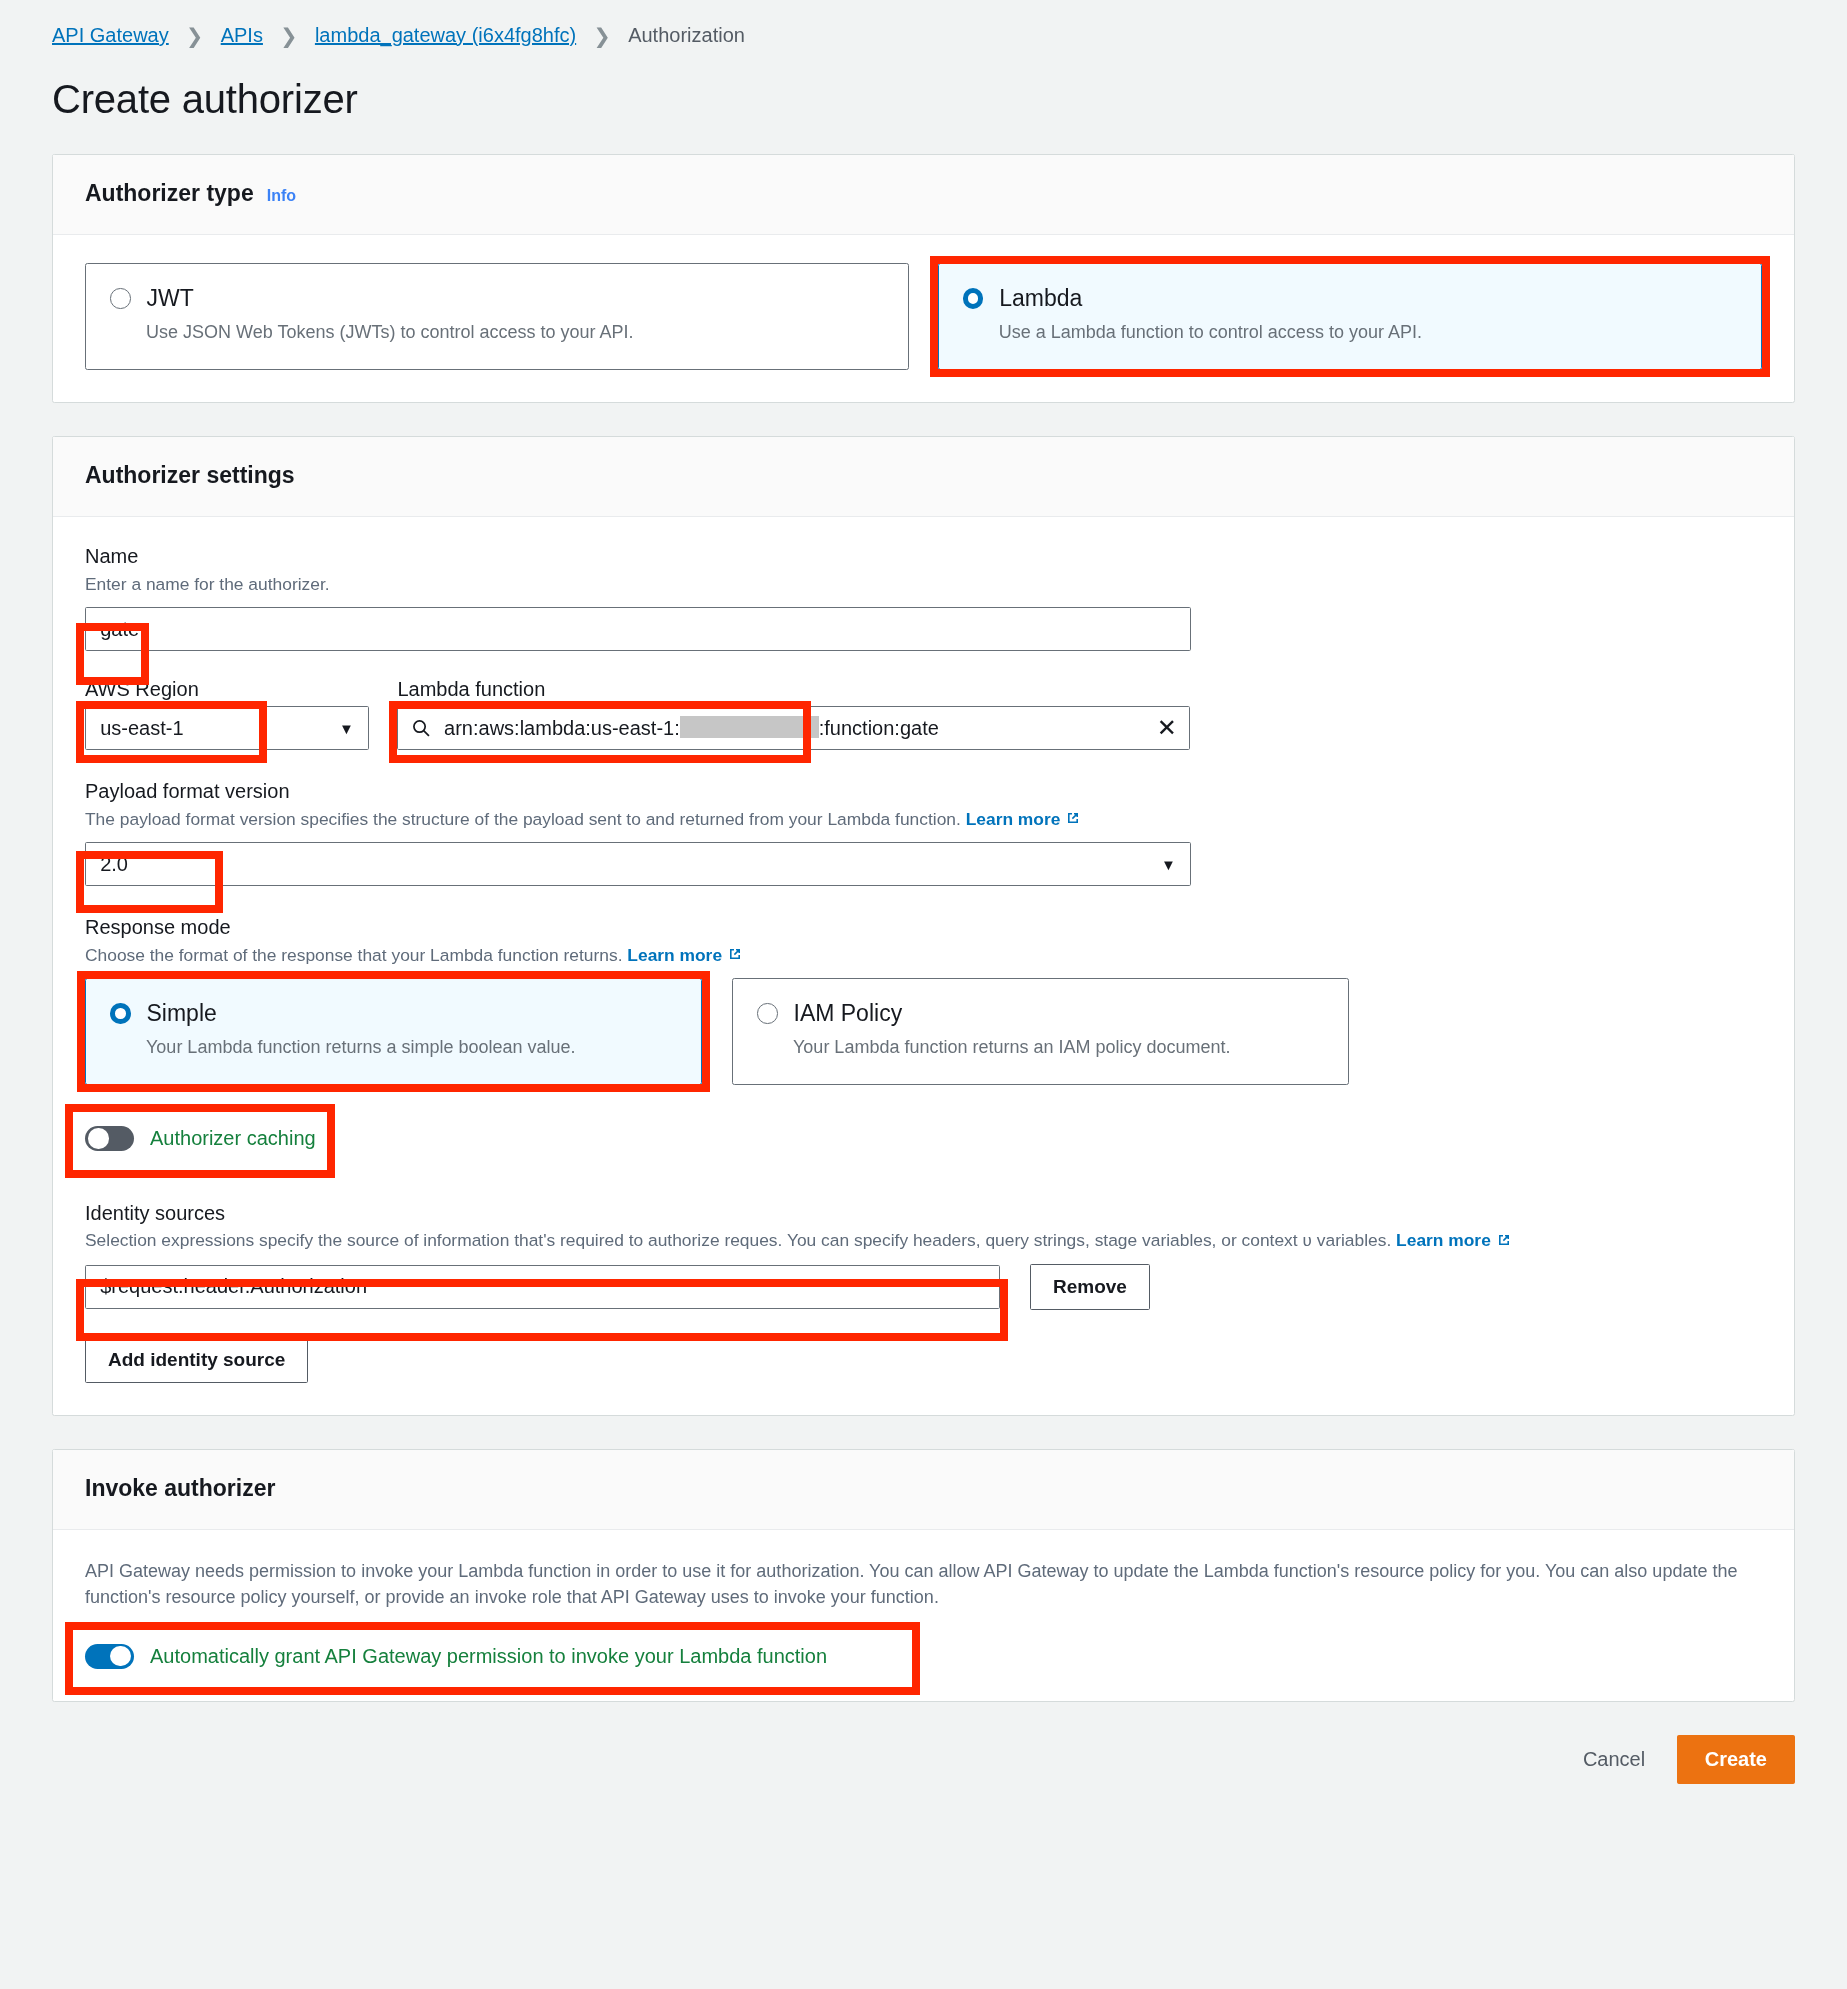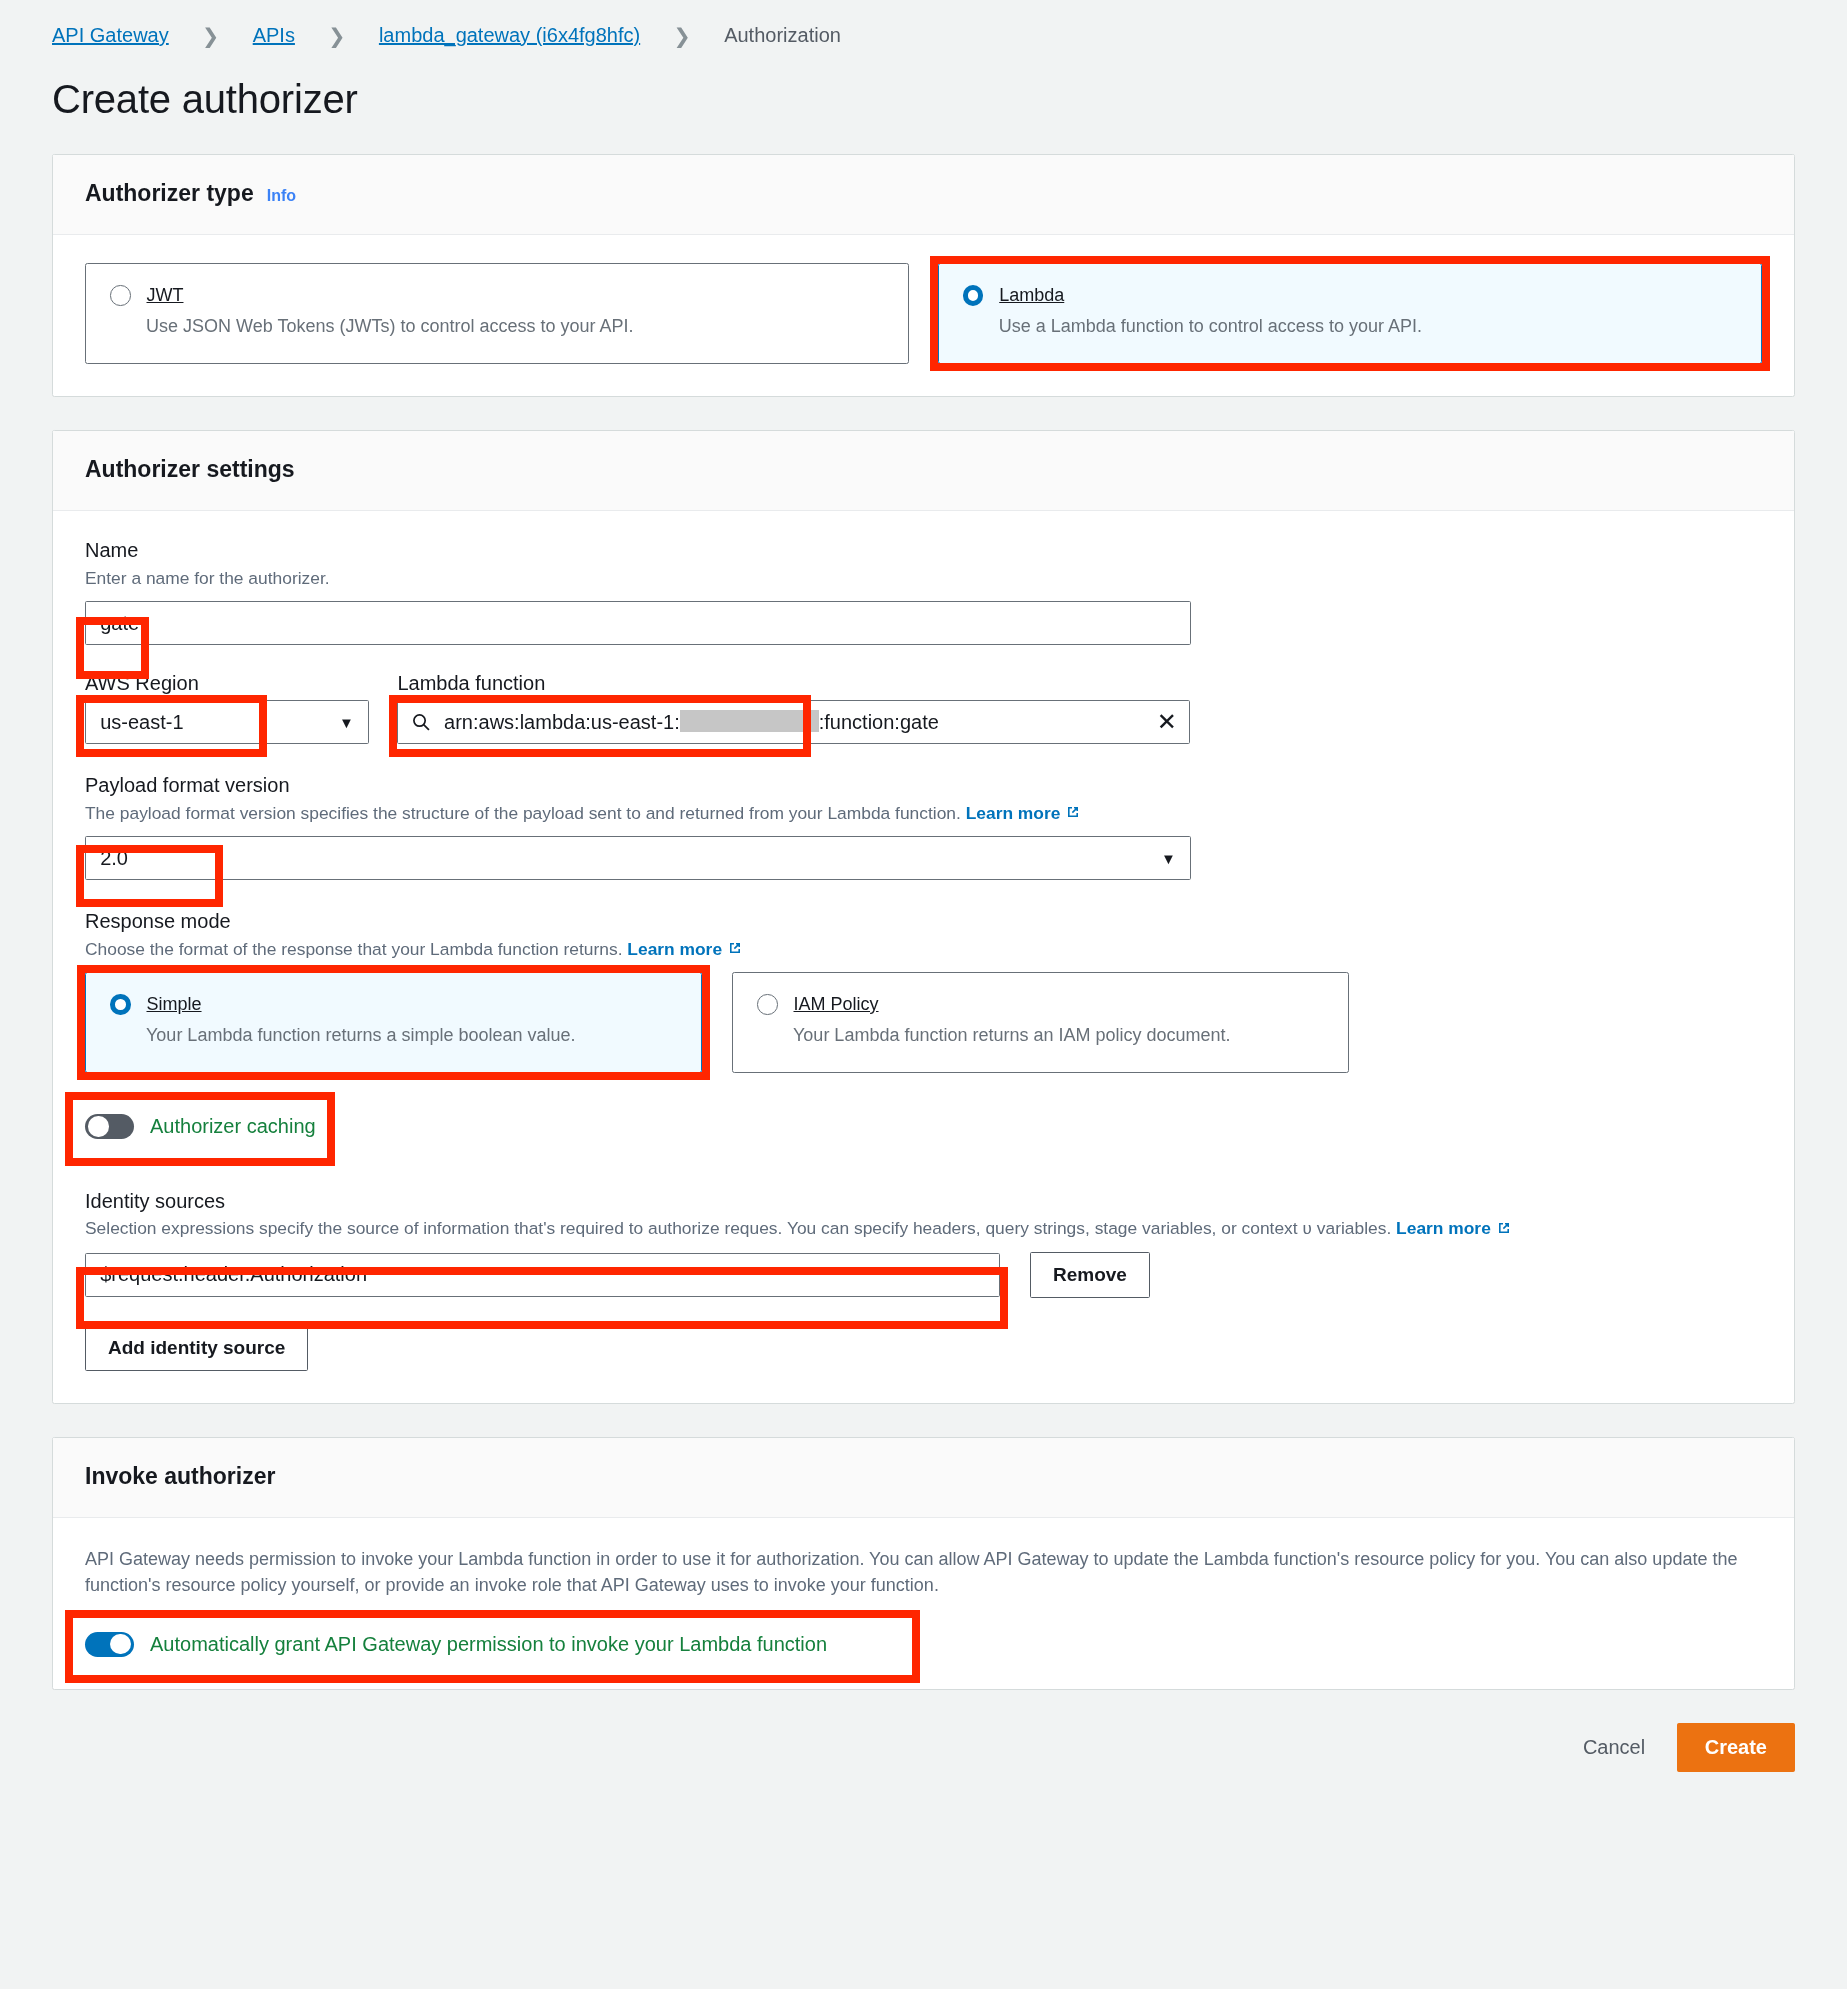--- a/index.html
+++ b/index.html
@@ -10,21 +10,21 @@
     color: #16191f;
   }
   body { width: 1847px; height: 1989px; overflow: hidden; position: relative; }
 
   
   .breadcrumb {
     padding: 24px 0 0 52px;
     font-size: 20px;
     display: flex;
     align-items: center;
-    gap: 16px;
+    gap: 0px;
     height: 47px;
   }
   .crumb-link {
     color: #0073bb;
     text-decoration: underline;
     cursor: pointer;
     white-space: nowrap;
   }
   .crumb-current { color: #545b64; font-weight: 500; white-space: nowrap; }
   .crumb-sep {
@@ -92,21 +92,21 @@
     border-radius: 50%;
     border: 1.6px solid #687078;
     background: #fff;
     flex: 0 0 auto;
     display: inline-block;
   }
   .radio.on {
     border: 5.5px solid #0073bb;
     background: #fff;
   }
-  .tile-label { font-size: 18px; color: #16191f; text-decoration: underline; }
+  .tile-label { font-size: 23px; color: #16191f; }
   .tile-desc {
     font-size: 18px;
     color: #687078;
     margin: 9.5px 0 0 36px;
     line-height: 1.3;
   }
 
   
   .hl {
     position: absolute;

